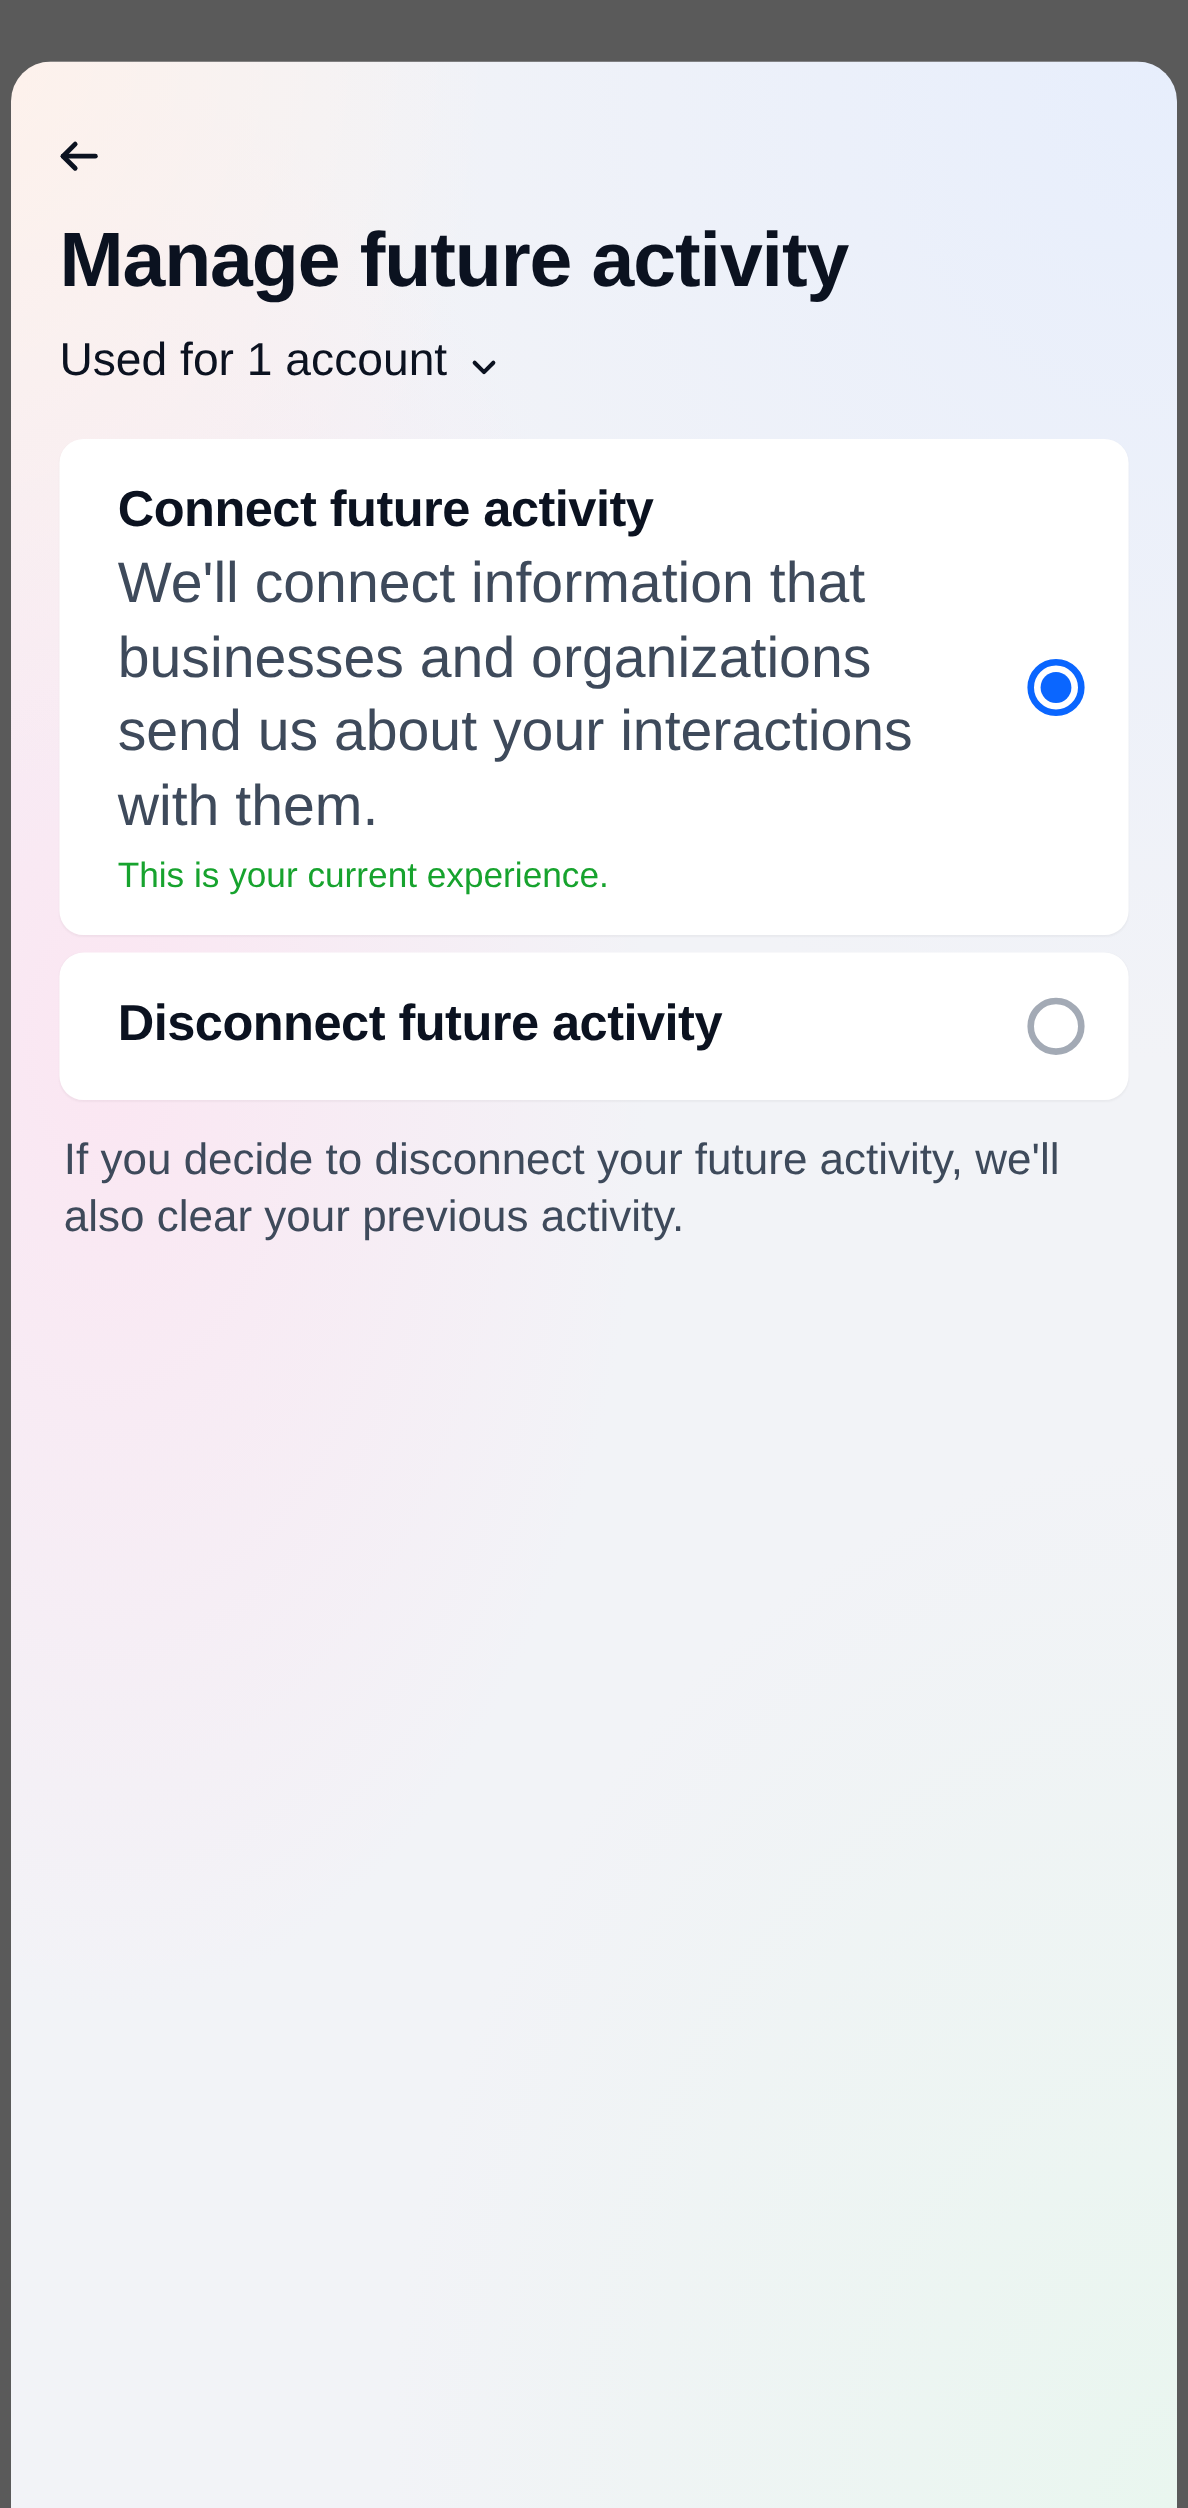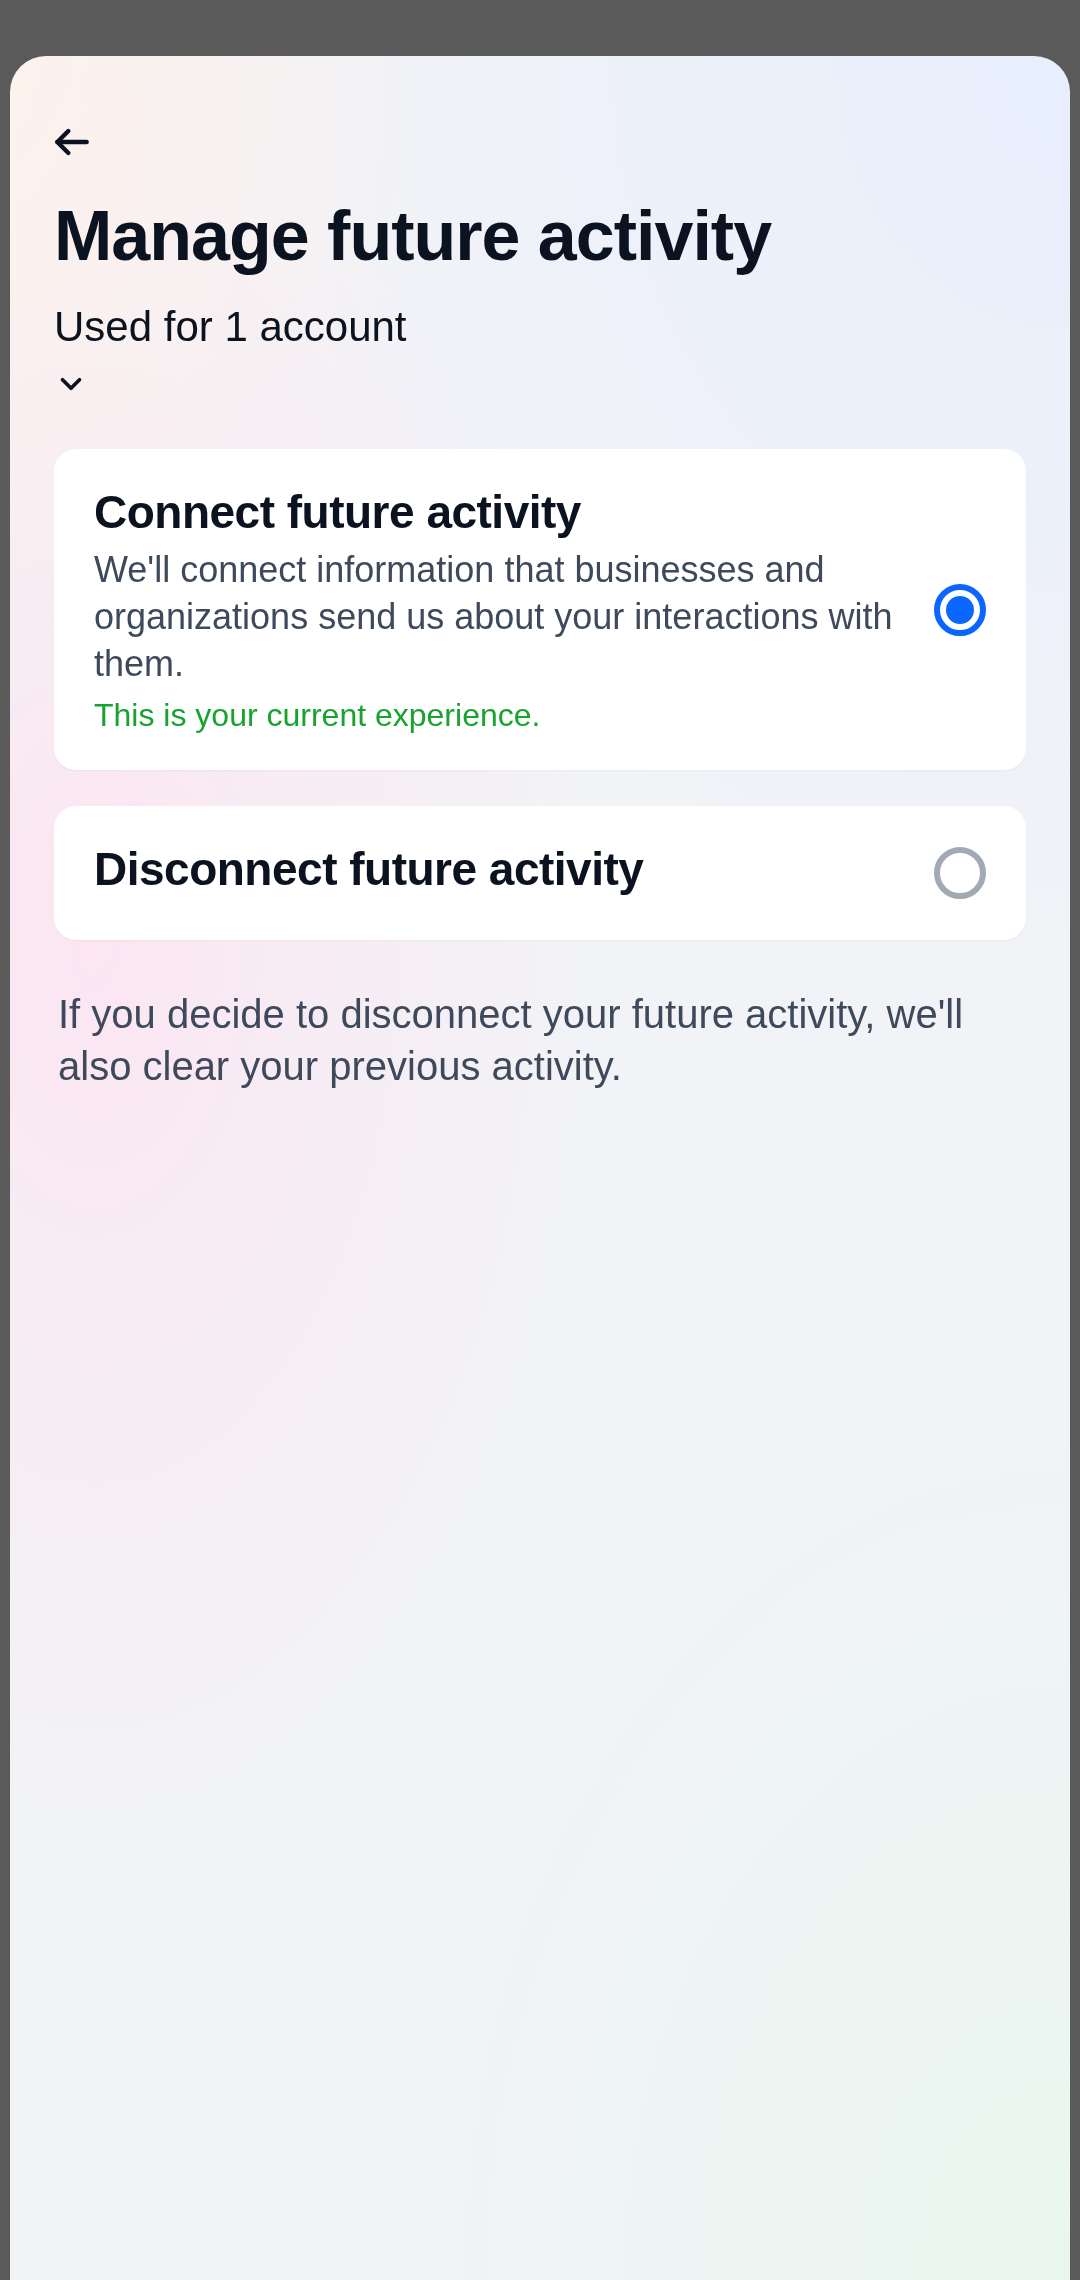--- a/index.html
+++ b/index.html
@@ -49,58 +49,57 @@
     .page-title {
       font-size: 70px;
       font-weight: 700;
       color: #0b1220;
       letter-spacing: -1px;
       line-height: 1.1;
       margin-bottom: 28px;
     }
     .account-row {
       display: flex;
-      align-items: flex-start;
+      align-items: flex-end;
       gap: 16px;
       cursor: pointer;
       margin-bottom: 48px;
-      flex-direction: column;
     }
     .account-label {
       font-size: 42px;
       color: #0b1220;
       font-weight: 400;
     }
     .chevron-down {
       width: 34px;
       height: 34px;
       stroke: #0b1220;
     }
     .card {
       background: #ffffff;
       border-radius: 22px;
-      padding: 36px 40px 36px 40px;
+      padding: 36px 40px 36px 53px;
       display: flex;
       align-items: center;
       gap: 28px;
-      margin-bottom: 36px;
+      margin-bottom: 16px;
       box-shadow: 0 1px 2px rgba(0,0,0,0.04);
     }
     .card-text {
       flex: 1;
     }
     .card-title {
       font-size: 46px;
       font-weight: 700;
       color: #0b1220;
       margin-bottom: 8px;
       letter-spacing: -0.5px;
     }
     .card-desc {
-      font-size: 36px;
+      font-size: 52px;
       color: #3e4a5b;
       line-height: 1.3;
       font-weight: 400;
     }
     .card-note {
       font-size: 32px;
       color: #17a32e;
       margin-top: 10px;
       font-weight: 400;
     }

